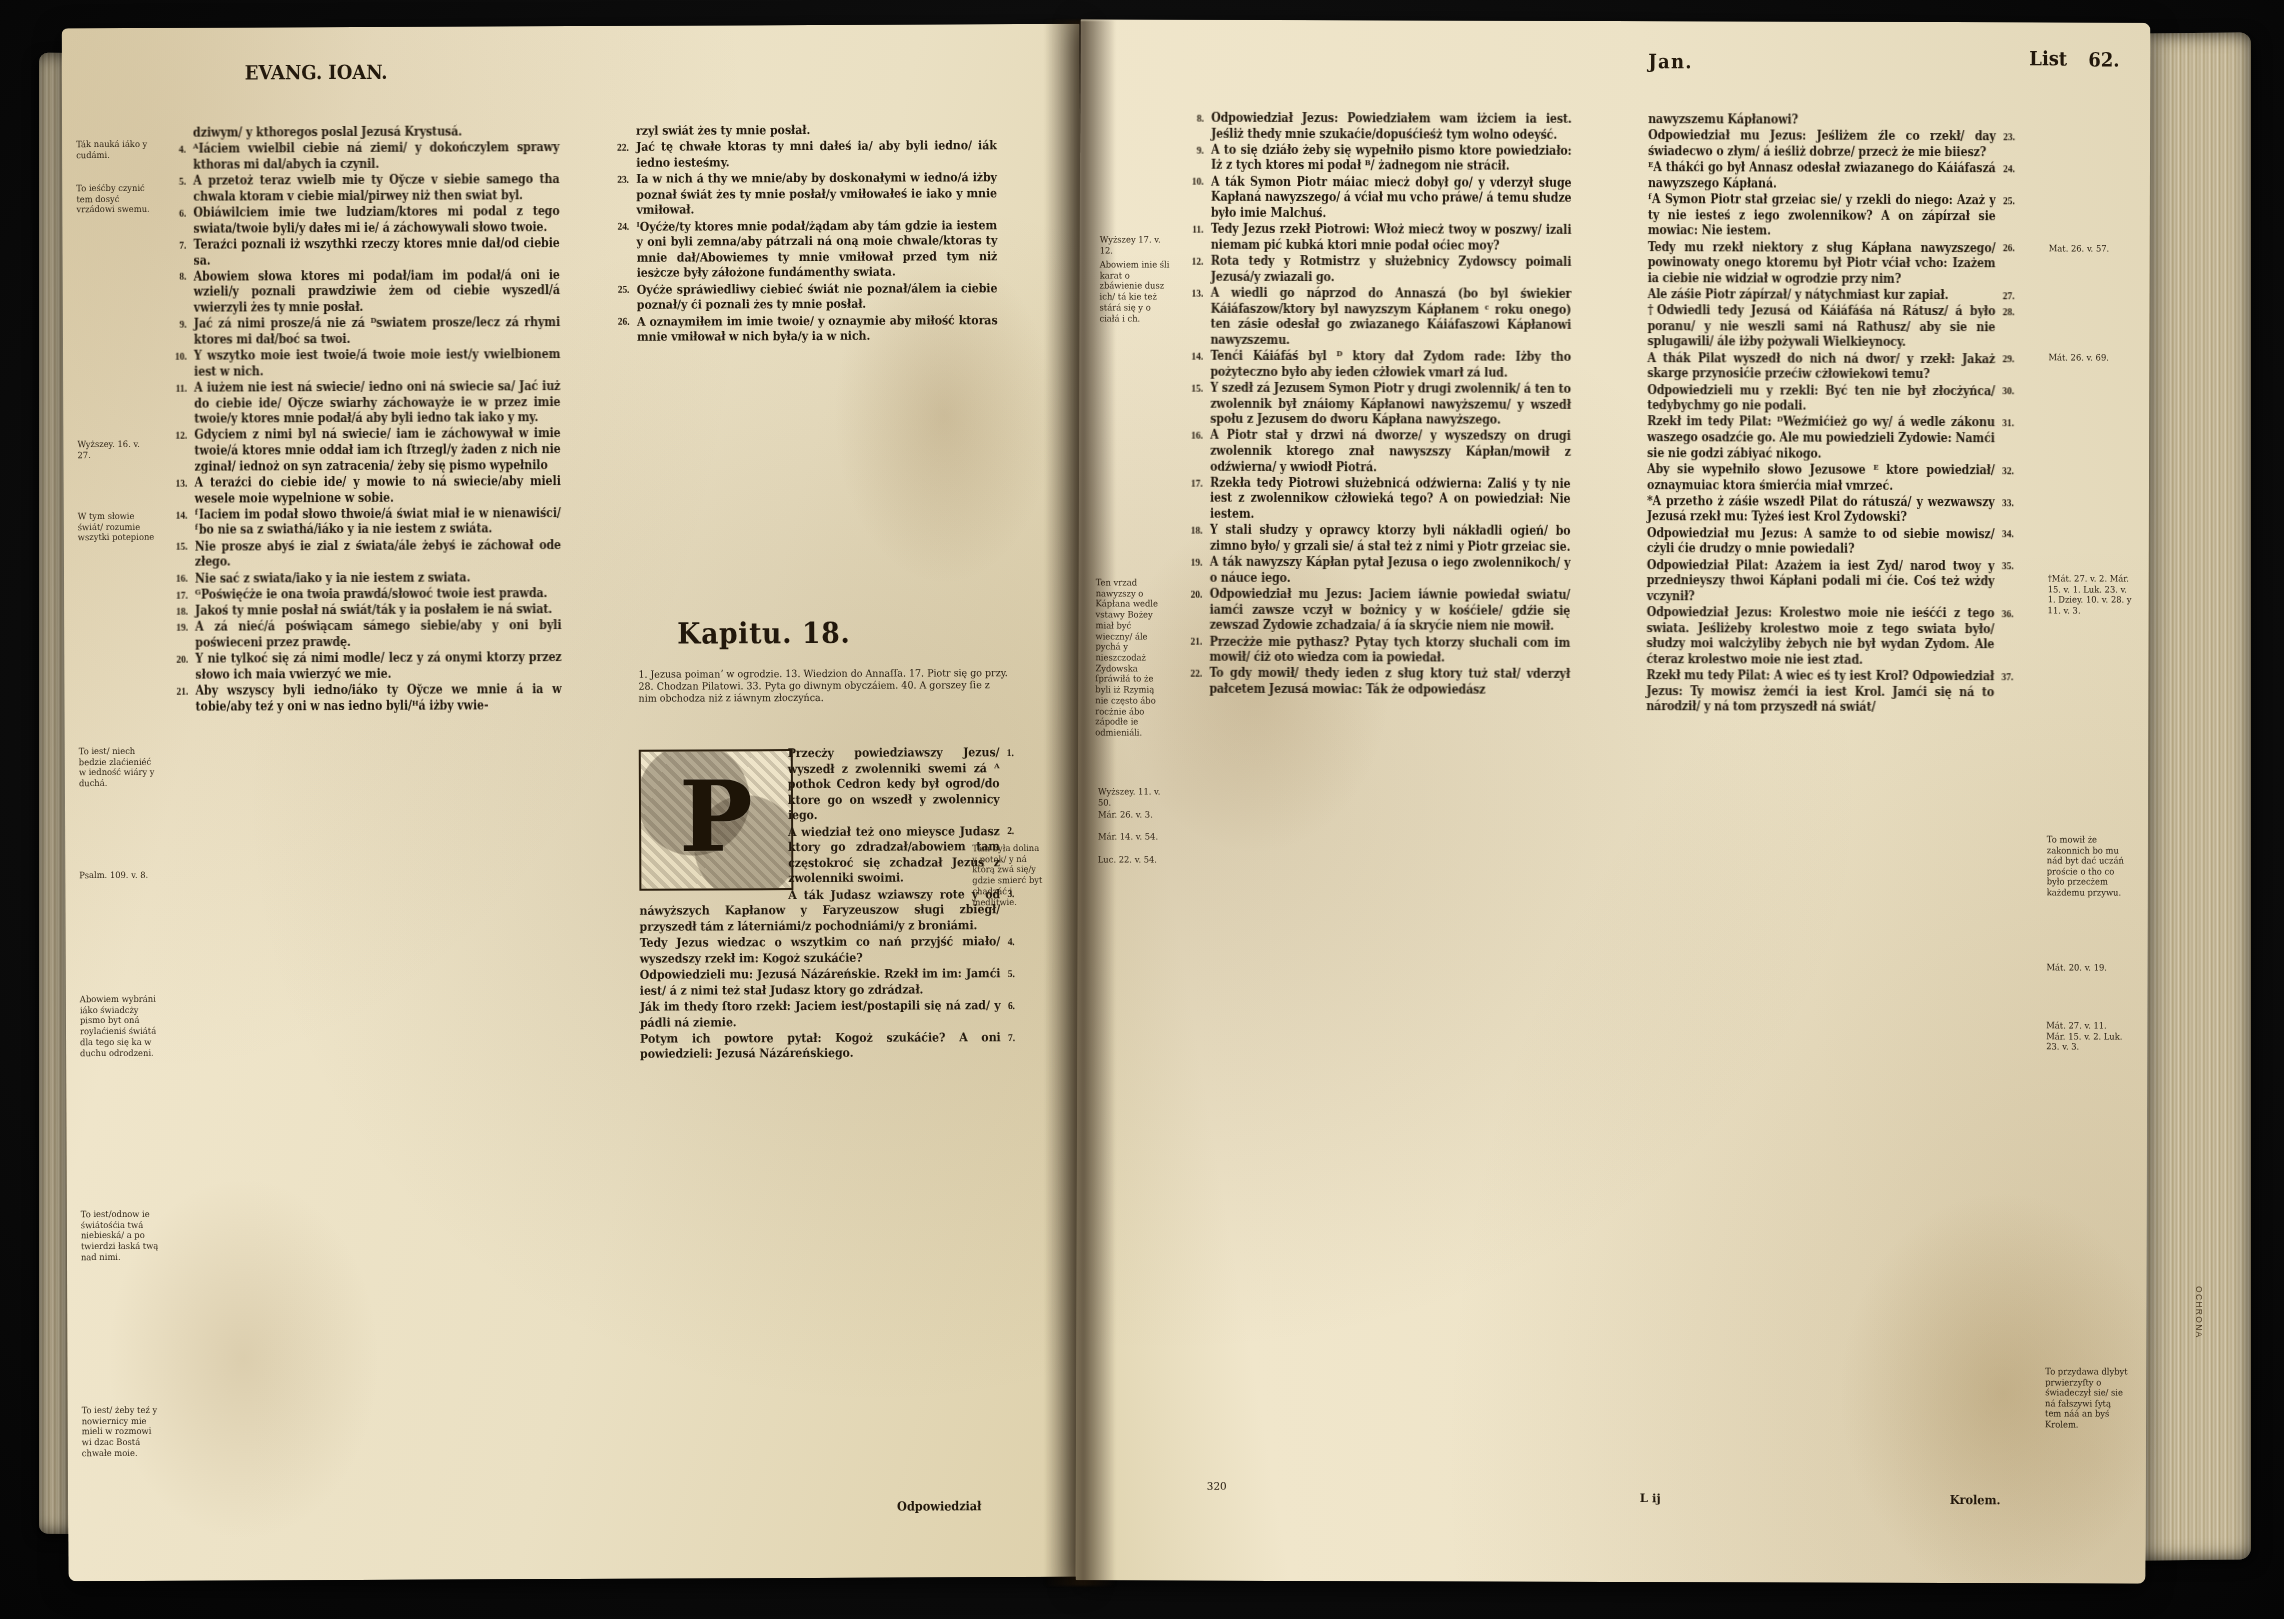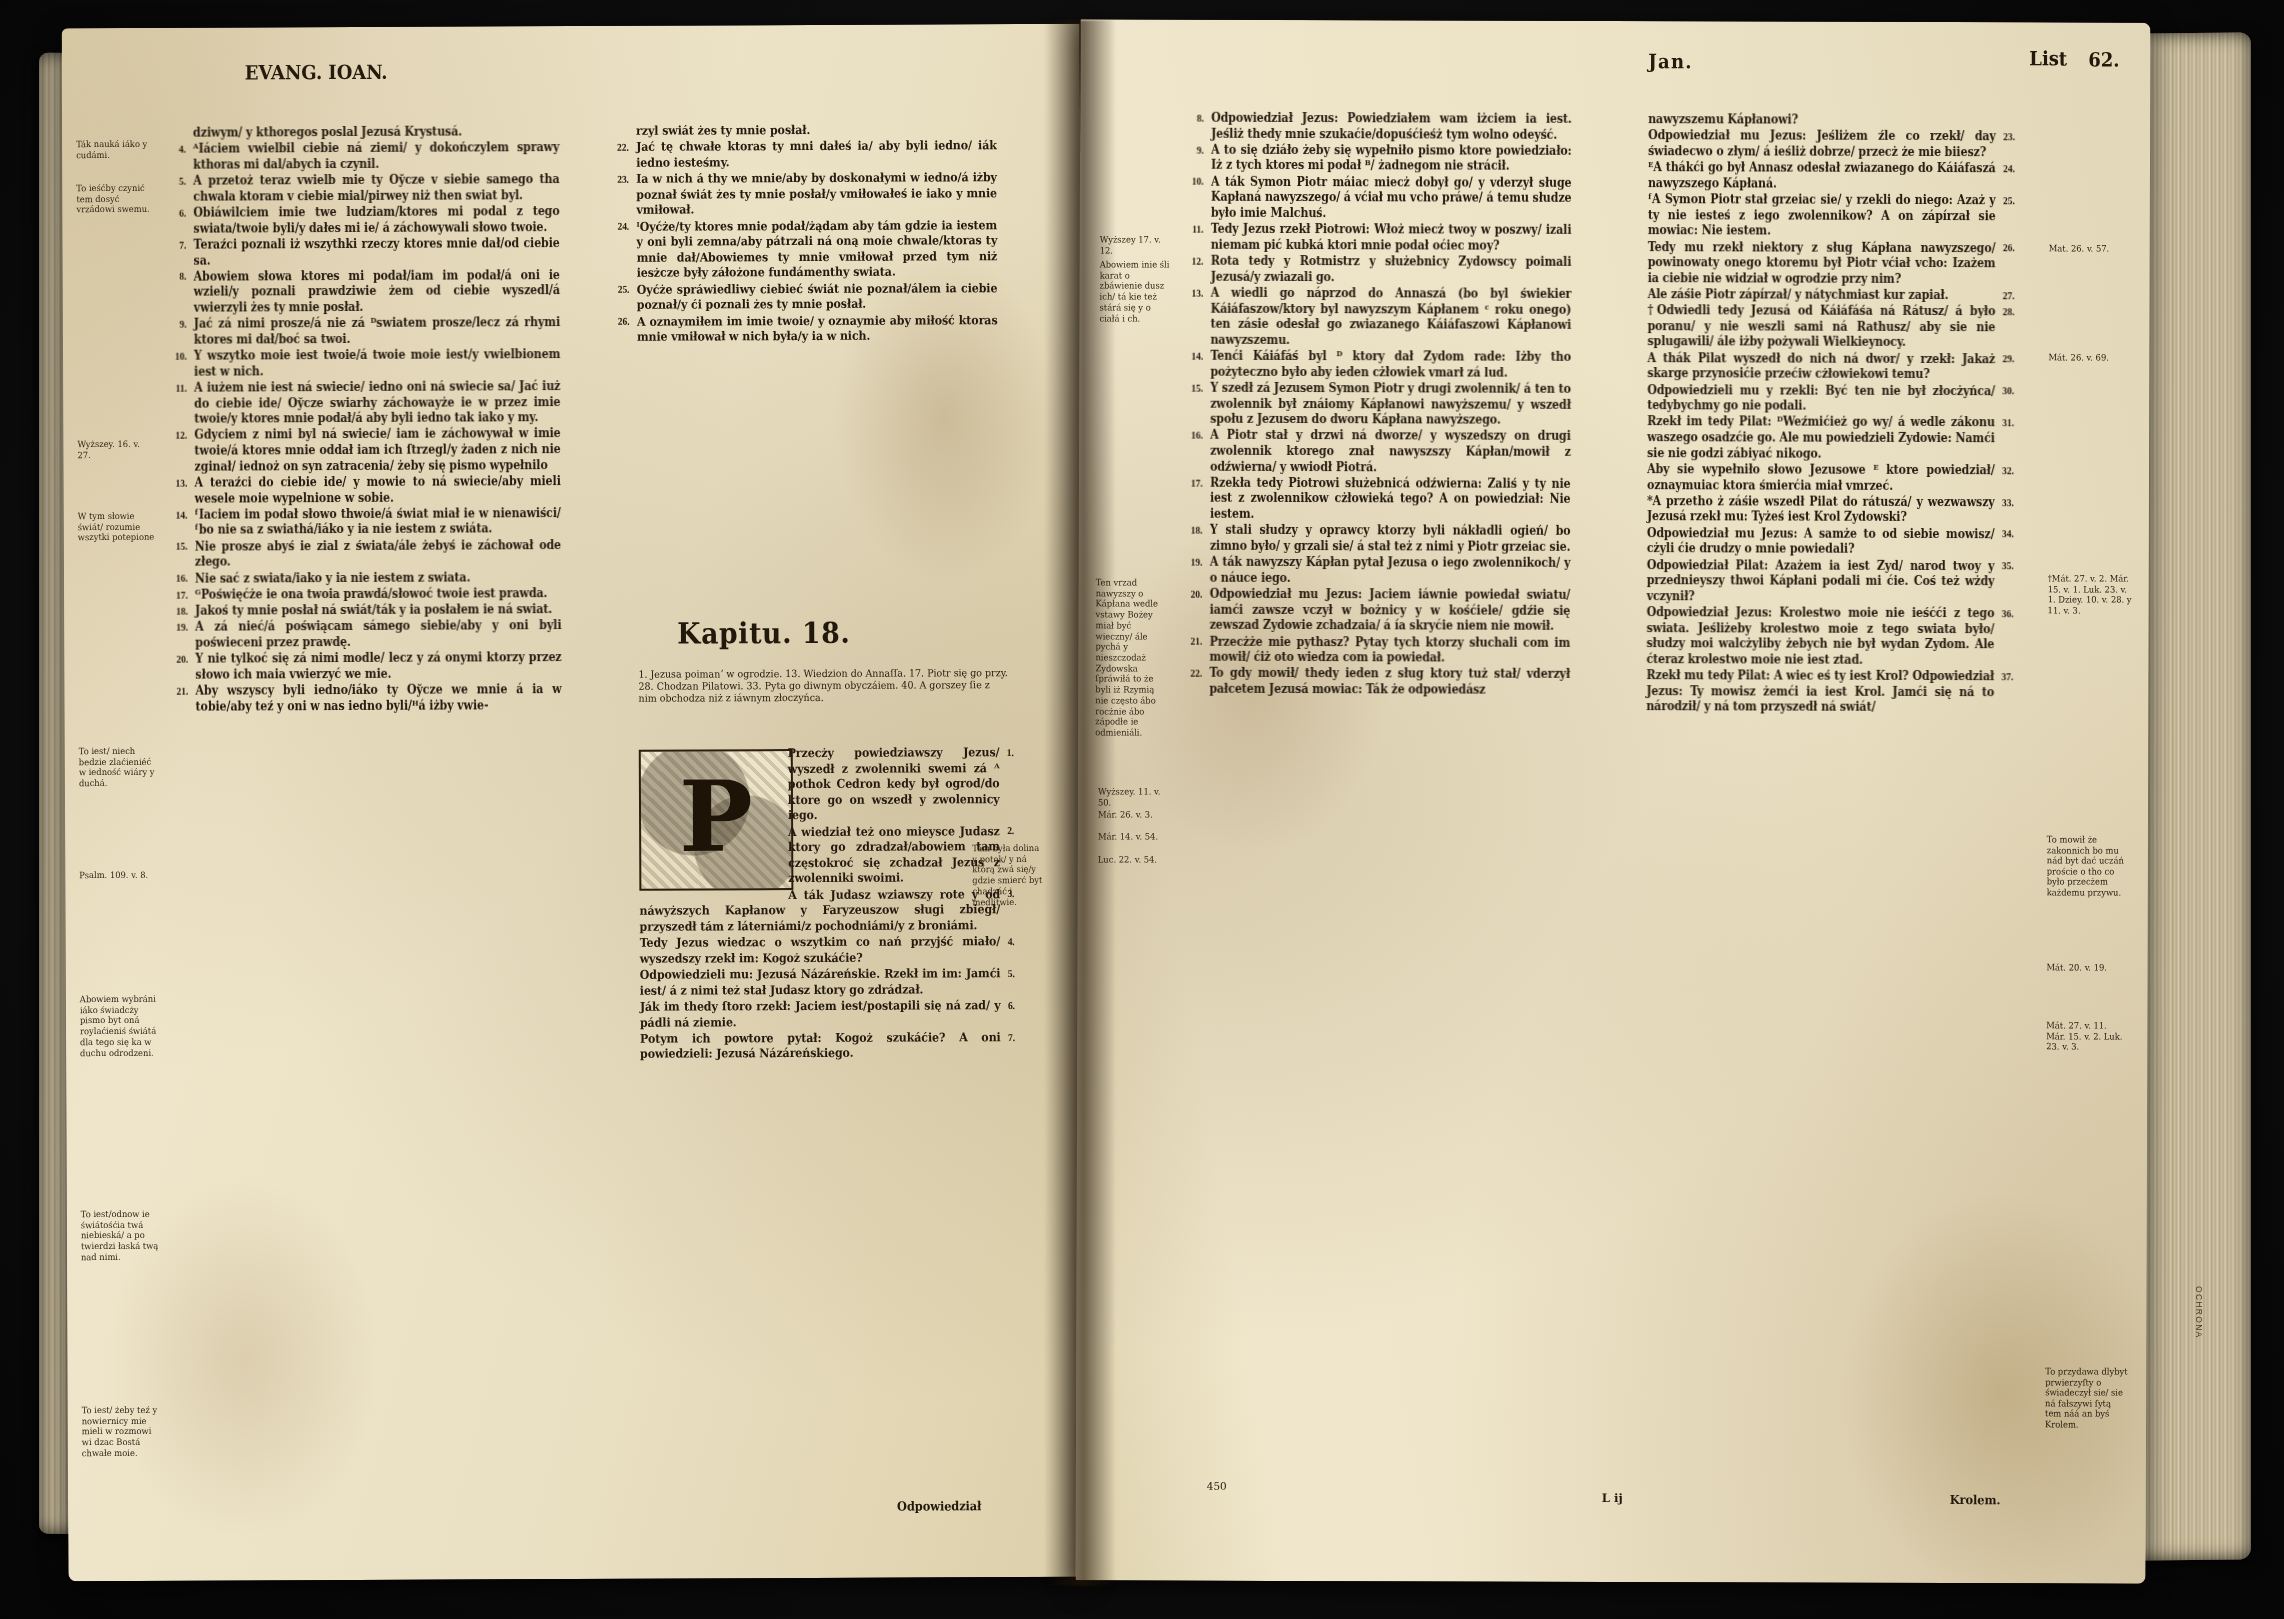--- a/index.html
+++ b/index.html
@@ -377,22 +377,22 @@
           </div>
 
         <div class="rule-note" style="left:969px;top:221px;width:85px;">Mat. 26. v. 57.</div>
         <div class="rule-note" style="left:969px;top:330px;width:85px;">Mát. 26. v. 69.</div>
         <div class="rule-note" style="left:969px;top:551px;width:91px;">†Mát. 27. v. 2. Már. 15. v. 1. Luk. 23. v. 1. Dziey. 10. v. 28. y 11. v. 3.</div>
         <div class="rule-note" style="left:969px;top:812px;width:91px;">To mowił że zakonnich bo mu nád byt dać uczáń proście o tho co było przecżem każdemu przywu.</div>
         <div class="rule-note" style="left:969px;top:940px;width:85px;">Mát. 20. v. 19.</div>
         <div class="rule-note" style="left:969px;top:998px;width:85px;">Mát. 27. v. 11. Már. 15. v. 2. Luk. 23. v. 3.</div>
         <div class="rule-note" style="left:969px;top:1344px;width:88px;">To przydawa dlybyt prwierzyſty o świadeczył sie/ sie ná fałszywi ſytą tem náá an byś Krolem.</div>
 
-        <div class="sig" style="left:526px;top:1470px;">L ij</div>
-        <div class="sig" style="left:131px;top:1460px;font-weight:normal;font-size:10.4px;">450</div>
+        <div class="sig" style="left:564px;top:1470px;">L ij</div>
+        <div class="sig" style="left:131px;top:1460px;font-weight:normal;font-size:10.4px;">320</div>
         <div class="catch goth" style="left:874px;top:1470px;">Krolem.</div>
       </div>
     </div>
 
     <div class="gutter"></div>
 
     <div class="side-label" style="left:2165px;top:1279px;">OCHRONA</div>
   </div>
 </div>
 

